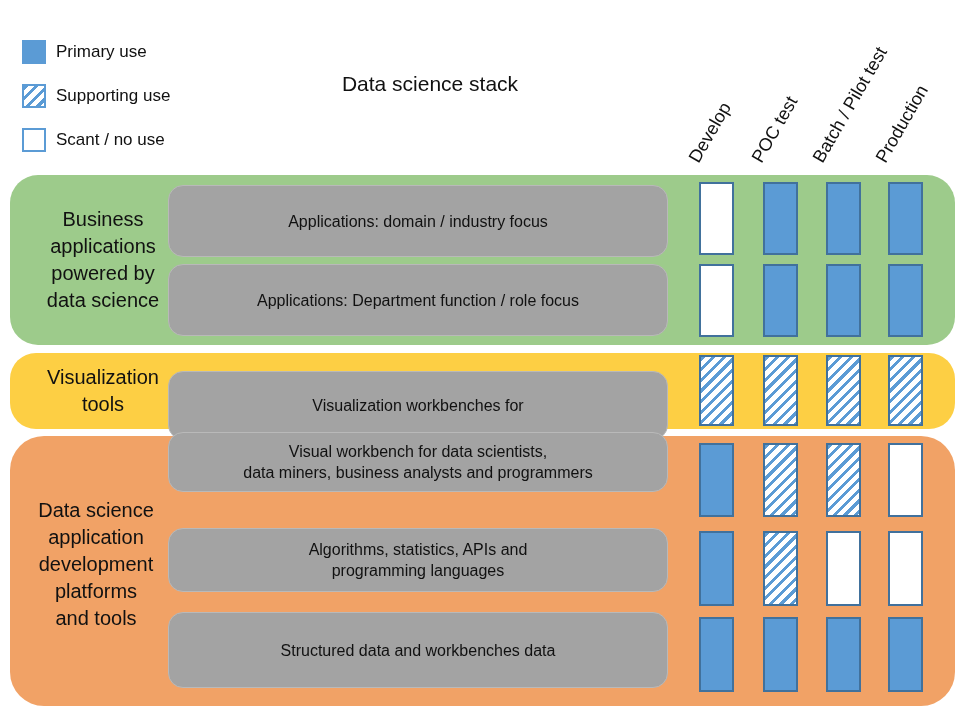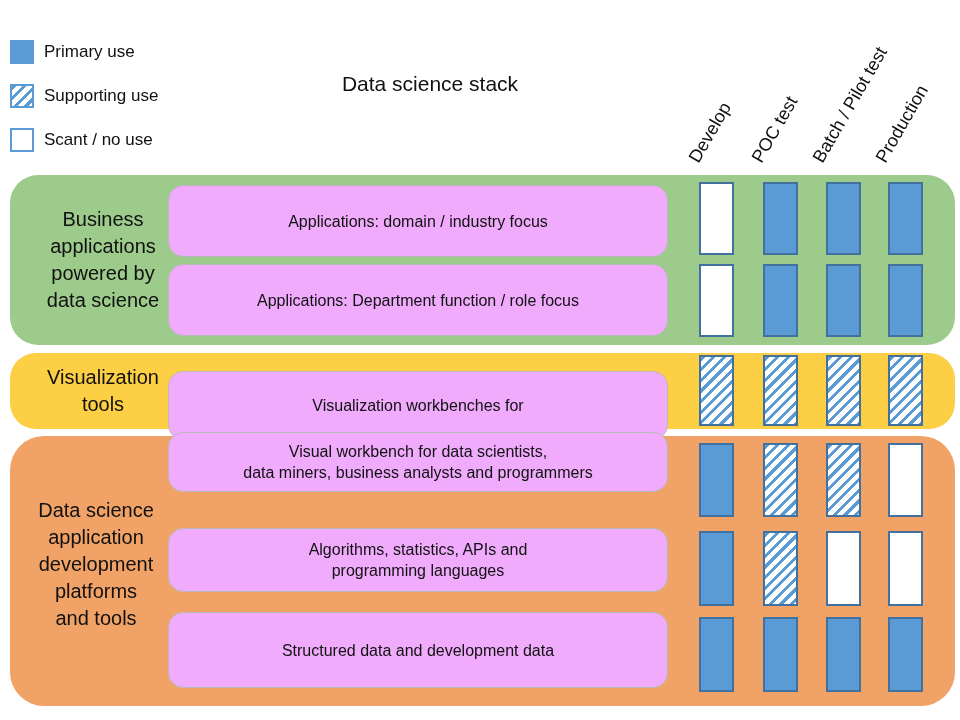--- a/index.html
+++ b/index.html
@@ -2,21 +2,21 @@
 <html><head>
 <meta charset="utf-8">
 <style>
   html,body{margin:0;padding:0;background:#fff;}
   .canvas{
     position:relative;width:960px;height:720px;background:#ffffff;overflow:hidden;
     font-family:"Liberation Sans", sans-serif;color:#111;
   }
   
   .legend{position:absolute;left:10px;top:38px;}
-  .legend-item{position:absolute;left:0;display:flex;align-items:center;height:28px;}
+  .legend-item{position:absolute;left:12px;display:flex;align-items:center;height:28px;}
   .legend-item.li-0{top:0;}
   .legend-item.li-1{top:44px;}
   .legend-item.li-2{top:88px;}
   .swatch{width:24px;height:24px;box-sizing:border-box;border:2px solid #5B9BD5;margin-right:10px;flex:0 0 auto;}
   .fill-primary{background:#5B9BD5;}
   .fill-supporting{background:repeating-linear-gradient(135deg,#5B9BD5 0 3px,#ffffff 3px 7.5px);}
   .fill-none{background:#ffffff;}
   .legend-label{font-size:17px;line-height:28px;white-space:nowrap;}
   
   .title{position:absolute;left:265px;top:72px;width:330px;text-align:center;font-size:21px;}
@@ -33,21 +33,21 @@
   .band-orange{top:436px;height:270px;background:#F1A266;border-radius:34px;}
   .band-label{
     position:absolute;left:10px;width:158px;display:flex;flex-direction:column;
     justify-content:center;align-items:center;text-align:center;font-size:20px;line-height:27px;padding-left:14px;
   }
   .bl-green{top:175px;height:170px;}
   .bl-yellow{top:353px;height:76px;}
   .bl-orange{top:436px;height:270px;padding-bottom:14px;box-sizing:border-box;}
   
   .wbox{
-    position:absolute;left:168px;width:500px;background:#f0abfc;border:1px solid #b9b9b9;
+    position:absolute;left:168px;width:500px;background:#a3a3a3;border:1px solid #b9b9b9;
     border-radius:15px;box-sizing:border-box;display:flex;flex-direction:column;
     justify-content:center;align-items:center;text-align:center;font-size:16px;line-height:21px;
   }
   .wb-0{top:185px;height:72px;}
   .wb-1{top:264px;height:72px;}
   .wb-2{top:371px;height:69px;}
   .wb-3{top:432px;height:60px;}
   .wb-4{top:528px;height:64px;}
   .wb-5{top:612px;height:76px;}
   
@@ -119,21 +119,21 @@
   </div>
   <div class="wbox wb-3">
     <div>Visual workbench for data scientists,</div>
     <div>data miners, business analysts and programmers</div>
   </div>
   <div class="wbox wb-4">
     <div>Algorithms,  statistics, APIs and</div>
     <div>programming  languages</div>
   </div>
   <div class="wbox wb-5">
-    <div>Structured data and development data</div>
+    <div>Structured data and workbenches data</div>
   </div>
 
   <div class="cell r1 c1" data-fill="none"></div>
   <div class="cell r1 c2" data-fill="primary"></div>
   <div class="cell r1 c3" data-fill="primary"></div>
   <div class="cell r1 c4" data-fill="primary"></div>
 
   <div class="cell r2 c1" data-fill="none"></div>
   <div class="cell r2 c2" data-fill="primary"></div>
   <div class="cell r2 c3" data-fill="primary"></div>

